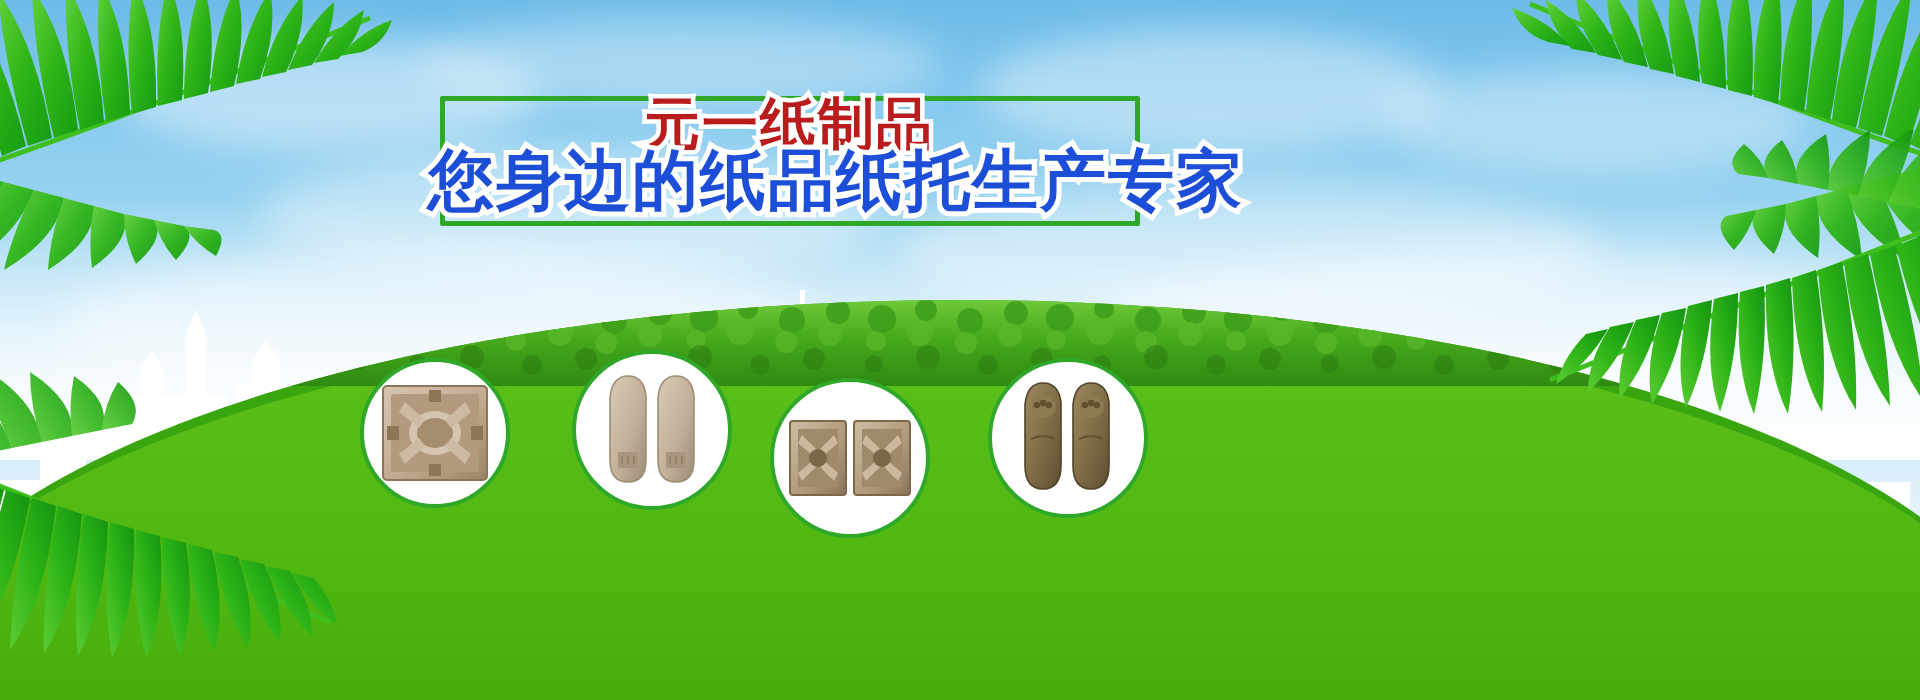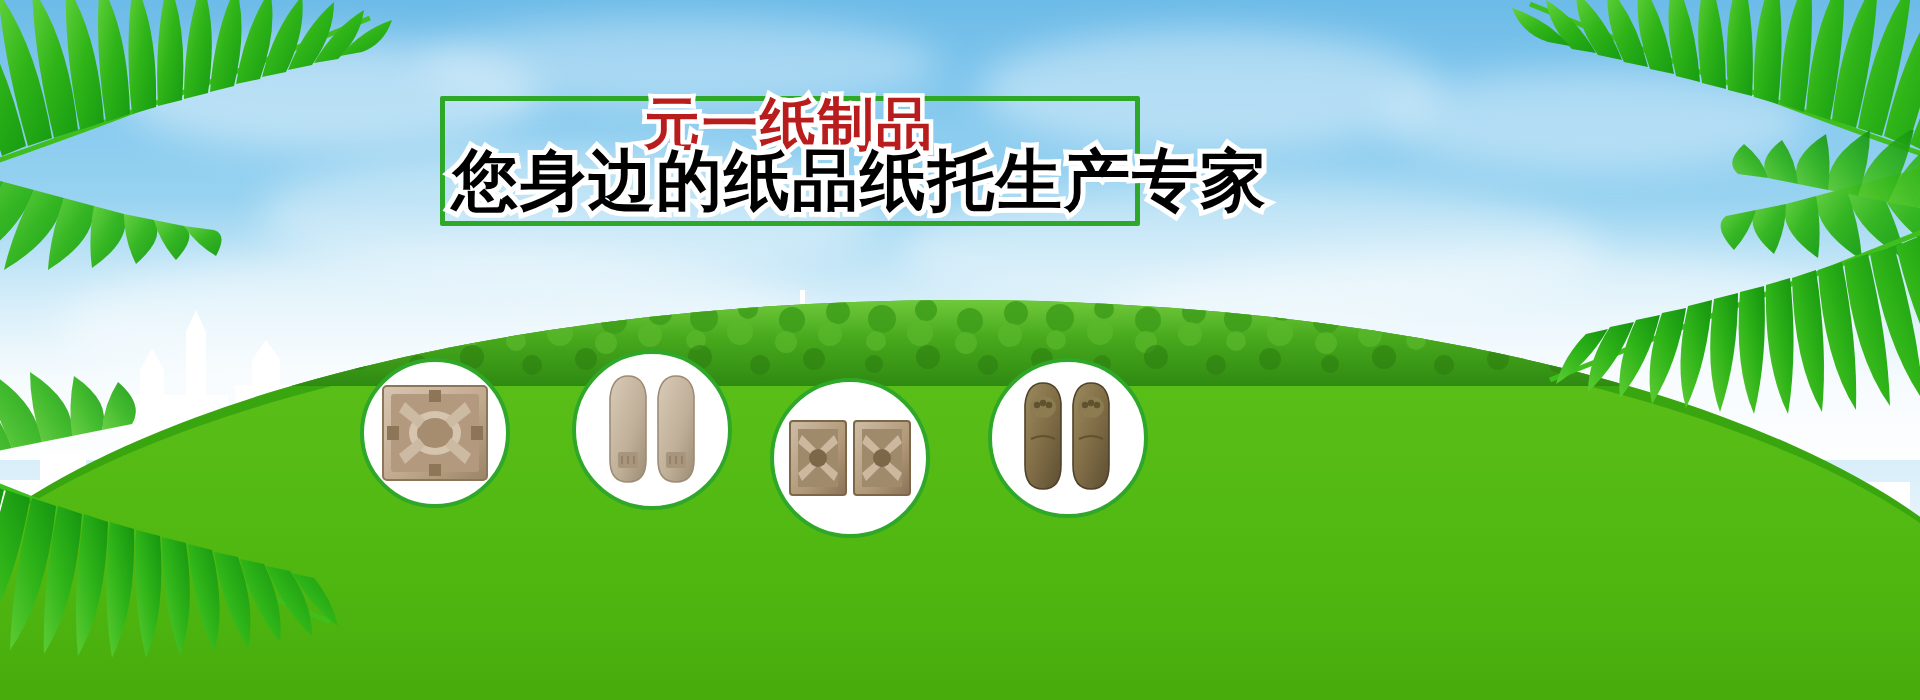--- a/index.html
+++ b/index.html
@@ -99,24 +99,24 @@
     color:#b91c1c;
     letter-spacing:2px;
     white-space:nowrap;
     -webkit-text-stroke:9px #ffffff;
     paint-order:stroke fill;
     font-family:"DejaVu Sans", sans-serif;
     margin-top:10px;
   }
   .line2 {
     position:absolute;
-    left:452px; top:145px;
+    left:428px; top:145px;
     font-size:66px; line-height:72px;
     font-weight:bold;
-    color:#000000;
+    color:#1d4ed8;
     letter-spacing:2px;
     white-space:nowrap;
     -webkit-text-stroke:10px #ffffff;
     paint-order:stroke fill;
     font-family:"DejaVu Sans", sans-serif;
   }
   .subtitle {
     position:absolute;
     left:490px; top:240px;
     font-size:34px; line-height:40px;

